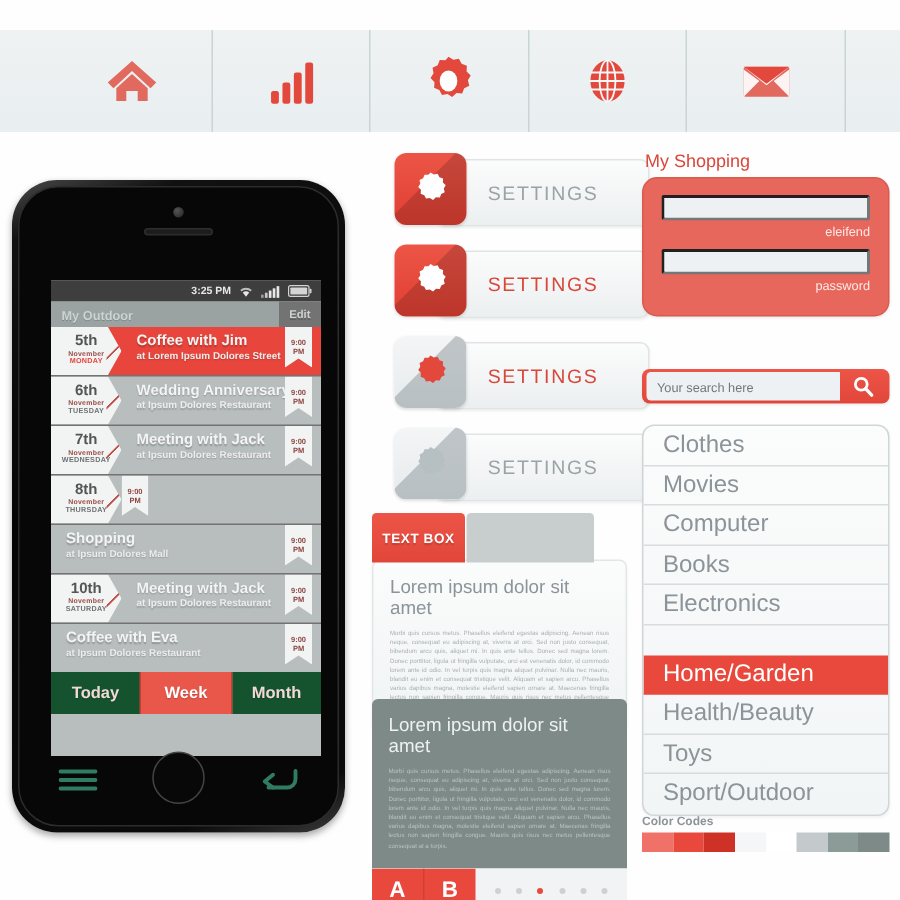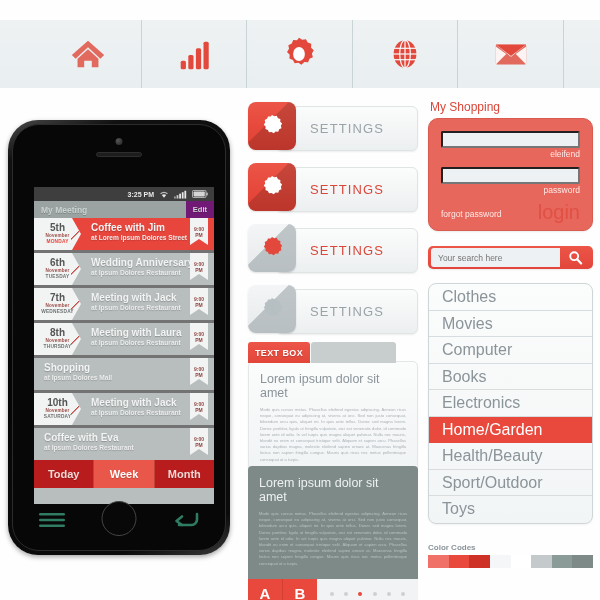--- a/index.html
+++ b/index.html
@@ -62,26 +62,26 @@
   .calhdr{
     height:17px;background:#9aa3a2;display:flex;align-items:center;
     justify-content:space-between;
   }
   .calhdr .ttl{
     color:#cdd3d2;font-size:8.5px;font-weight:bold;padding-left:7px;
     text-shadow:0 1px 0 rgba(0,0,0,.18);
   }
   .calhdr .edit{
     color:#cdd3d2;font-size:7.5px;font-weight:bold;
-    background:#701a75;height:17px;line-height:17px;padding:0 7px;
+    background:#737373;height:17px;line-height:17px;padding:0 7px;
     text-shadow:0 1px 0 rgba(0,0,0,.18);
   }
   .cal-list{background:#b8bdbd;}
   .cal-row{position:relative;height:32px;display:flex;overflow:hidden;}
-  .cal-row + .cal-row{border-top:3px solid #737373;}
+  .cal-row + .cal-row{border-top:1px solid #737373;}
   .cal-row.active{background:#e8453c;}
   .day{
     position:relative;width:47px;background:#f2f3f3;
     display:flex;flex-direction:column;align-items:center;justify-content:center;
     z-index:2;flex:none;
     clip-path:polygon(0 0,38px 0,47px 50%,38px 100%,0 100%);
   }
   .day .dnum{font-size:10px;font-weight:bold;color:#555;line-height:10px;}
   .day .dmon{font-size:4.6px;font-weight:bold;color:#9a4b46;line-height:6px;letter-spacing:.2px;}
   .day .ddow{font-size:4.8px;font-weight:bold;color:#6d7272;line-height:6px;letter-spacing:.2px;}
@@ -102,37 +102,37 @@
   .timetag{
     position:relative;width:18px;flex:none;height:27px;
     background:#f2f3f3;margin-right:6px;
     display:flex;flex-direction:column;align-items:center;justify-content:center;
     clip-path:polygon(0 0,100% 0,100% 100%,50% 78%,0 100%);
   }
   .timetag span{font-size:5px;font-weight:bold;color:#8d4540;line-height:6px;}
   .tabs{display:flex;height:28px;}
   .tab{
     flex:1;display:flex;align-items:center;justify-content:center;
-    background:#b91c1c;color:#f0d9d6;font-size:11px;font-weight:bold;
+    background:#14532d;color:#f0d9d6;font-size:11px;font-weight:bold;
     border-right:1px solid #c24237;box-sizing:border-box;
     text-shadow:0 1px 1px rgba(0,0,0,.2);
   }
   .tab:last-child{border-right:none;}
   .tab.sel{background:#e8574a;color:#ffffff;}
   .homebtn{
     position:absolute;left:50%;bottom:14px;transform:translateX(-50%);
     width:33px;height:33px;border-radius:50%;border:1px solid #444;
     background:#080808;
   }
   .softkey{position:absolute;bottom:22px;}
   .softkey.left{left:26px;}
   .softkey.right{right:26px;}
 
   
-  .settings-col{position:absolute;left:248px;top:102px;width:170px;}
+  .settings-col{position:absolute;left:263px;top:102px;width:170px;}
   .set-row{position:relative;height:53px;margin-bottom:8px;}
   .set-btn{
     position:absolute;left:28px;top:4px;width:142px;height:45px;
     border-radius:6px;box-sizing:border-box;
     display:flex;align-items:center;justify-content:center;
     font-size:13px;letter-spacing:1.1px;
     background:linear-gradient(180deg,#fbfcfc 0%,#eceff0 100%);
     border:1px solid #dfe4e5;
     box-shadow:0 1px 2px rgba(0,0,0,.07);
   }
@@ -150,21 +150,21 @@
   }
   .set-tile.light .shadow{
     background:linear-gradient(135deg,transparent 42%,rgba(120,132,136,.42) 43%);
   }
   .set-tile svg{position:relative;z-index:4;}
   .lbl-grey{color:#9aa4a8;}
   .lbl-red{color:#d9473a;}
 
   
   .textbox-wrap{position:absolute;left:248px;top:342px;width:170px;}
-  .tb-tabs{display:flex;height:21px;position:relative;z-index:2;text-align:right;}
+  .tb-tabs{display:flex;height:33px;position:relative;z-index:2;text-align:right;}
   .tb-tab-red{
     width:62px;background:linear-gradient(180deg,#ec5547 0%,#e2463a 100%);
     color:#fff;font-size:9px;font-weight:bold;letter-spacing:.4px;
     display:flex;align-items:center;justify-content:center;
     border-radius:3px 3px 0 0;text-shadow:0 1px 1px rgba(0,0,0,.18);
   }
   .tb-tab-grey{
     width:85px;background:#c8cdce;border-radius:3px 3px 0 0;margin-left:1px;
   }
   .tb-card{
@@ -248,21 +248,21 @@
     border:1px solid #cfd6d8;border-radius:8px;
     box-sizing:border-box;overflow:hidden;
     box-shadow:0 1px 2px rgba(0,0,0,.05);
   }
   .cat{
     height:26.5px;line-height:26.5px;padding-left:13px;
     font-size:16px;color:#8b9499;
     border-bottom:1px solid #d7dcde;box-sizing:border-box;
   }
   .cat:last-child{border-bottom:none;}
-  .cat.sel{background:#e8493c;color:#ffffff;border-bottom-color:#e8493c;}
+  .cat.sel{background:#e8493c;color:#ffffff;border-bottom-color:#e8493c;margin-top:20px;}
 
   
   .cc-wrap{position:absolute;left:428px;top:543px;width:165px;}
   .cc-title{font-size:8px;font-weight:bold;color:#8b9499;margin-bottom:3px;}
   .cc-bar{display:flex;height:13px;width:165px;}
   .cc-sw{flex:1;}
 </style>
 </head>
 <body>
 
@@ -341,21 +341,21 @@
             <rect x="12.8" y=".4" width="2.2" height="9.6" fill="#e8e8e8"></rect>
           </svg>
           <svg class="sb-ico" width="16" height="8" viewBox="0 0 20 10">
             <rect x=".5" y=".5" width="17" height="9" rx="1.6" fill="none" stroke="#d5d5d5"></rect>
             <rect x="18" y="3.2" width="1.6" height="3.6" rx=".6" fill="#d5d5d5"></rect>
             <rect x="2" y="2" width="14" height="6" rx=".8" fill="#d5d5d5"></rect>
           </svg>
         </div>
 
         <div class="calhdr">
-          <div class="ttl">My Meeting</div>
+          <div class="ttl">My Outdoor</div>
           <div class="edit">Edit</div>
         </div>
 
         <div class="cal-list" id="cal-list">
             <div class="cal-row active">
               <div class="day">
                 <div class="dnum">5th</div>
                 <div class="dmon">November</div>
                 <div class="ddow">MONDAY</div>
               </div>
@@ -396,24 +396,20 @@
               <div class="timetag">
                 <span>9:00</span>
                 <span>PM</span>
               </div>
             </div>
             <div class="cal-row">
               <div class="day">
                 <div class="dnum">8th</div>
                 <div class="dmon">November</div>
                 <div class="ddow">THURSDAY</div>
-              </div>
-              <div class="evt">
-                <div class="t">Meeting with Laura</div>
-                <div class="s">at Ipsum Dolores Restaurant</div>
               </div>
               <div class="timetag">
                 <span>9:00</span>
                 <span>PM</span>
               </div>
             </div>
             <div class="cal-row">
               <div class="evt">
                 <div class="t">Shopping</div>
                 <div class="s">at Ipsum Dolores Mall</div>
@@ -549,24 +545,20 @@
     </div>
   </div>
 
   <div class="acct-wrap">
     <div class="acct-title">My Shopping</div>
     <div class="acct-card">
       <input class="acct-field" type="text" placeholder="" style="">
       <div class="acct-lbl">eleifend</div>
       <input class="acct-field" type="password" placeholder="" style="">
       <div class="acct-lbl">password</div>
-      <div class="acct-bottom">
-        <div class="acct-forgot">forgot password</div>
-        <div class="acct-login">login</div>
-      </div>
     </div>
   </div>
 
   <div class="search">
     <input placeholder="Your search here" style="">
     <div class="sbtn">
       <svg width="15" height="15" viewBox="0 0 16 16">
         <circle cx="6.6" cy="6.6" r="4.2" fill="none" stroke="#ffffff" stroke-width="2"></circle>
         <line x1="9.8" y1="9.8" x2="14" y2="14.3" stroke="#ffffff" stroke-width="2.4" stroke-linecap="round"></line>
       </svg>
@@ -574,22 +566,22 @@
   </div>
 
   <div class="cats" id="cats">
       <div class="cat">Clothes</div>
       <div class="cat">Movies</div>
       <div class="cat">Computer</div>
       <div class="cat">Books</div>
       <div class="cat">Electronics</div>
       <div class="cat sel">Home/Garden</div>
       <div class="cat">Health/Beauty</div>
+      <div class="cat">Toys</div>
       <div class="cat">Sport/Outdoor</div>
-      <div class="cat">Toys</div>
     </div>
 
   <div class="cc-wrap">
     <div class="cc-title">Color Codes</div>
     <div class="cc-bar" id="cc-bar">
         <div class="cc-sw" style="background: rgb(239, 113, 103);"></div>
         <div class="cc-sw" style="background: rgb(232, 73, 60);"></div>
         <div class="cc-sw" style="background: rgb(206, 50, 39);"></div>
         <div class="cc-sw" style="background: rgb(244, 246, 247);"></div>
         <div class="cc-sw" style="background: rgb(255, 255, 255);"></div>

